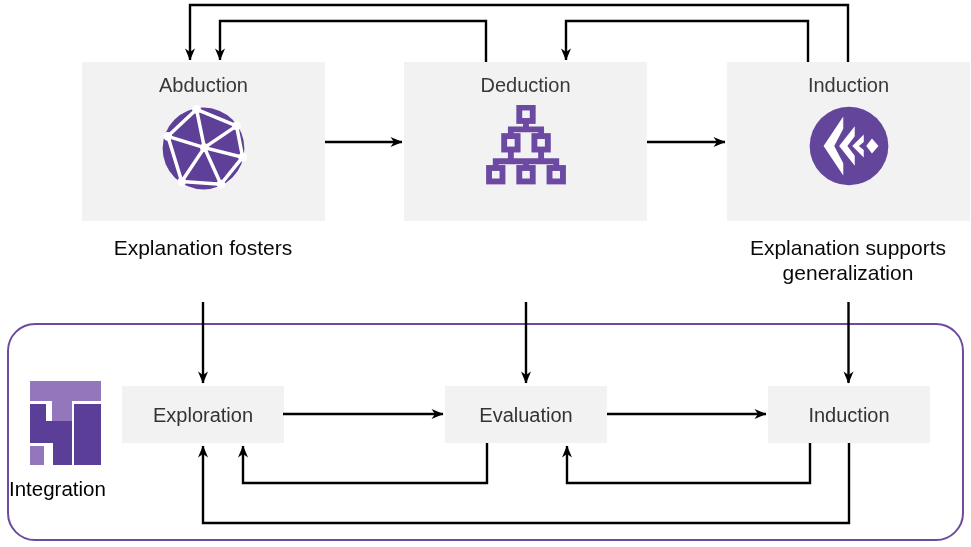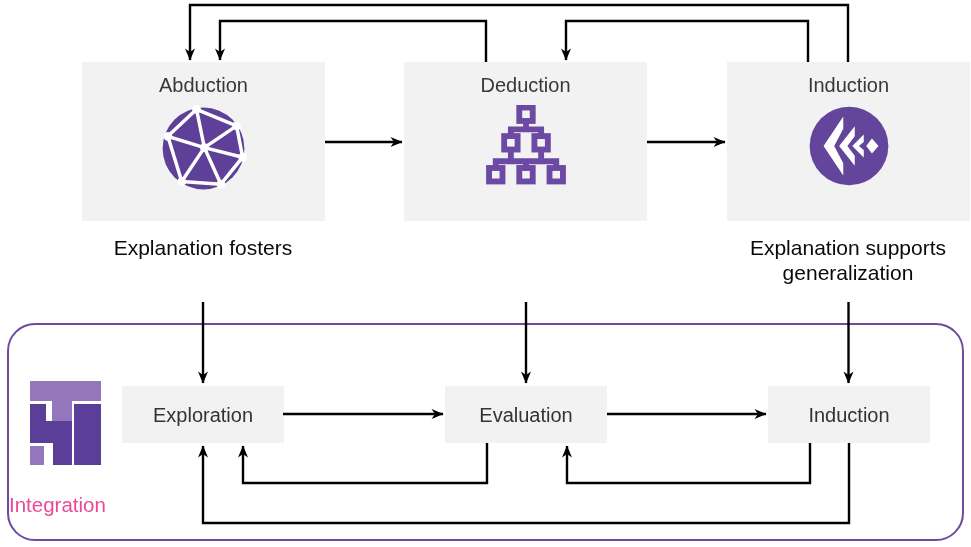--- a/index.html
+++ b/index.html
@@ -24,22 +24,22 @@
   .bottom-node{
     position:absolute;top:386px;width:162px;height:57px;background:#f2f2f2;
     display:flex;align-items:center;justify-content:center;
   }
   .bottom-node .node-label{font-size:20px;color:#333;}
   .logo{position:absolute;left:30px;top:381px;width:71px;height:85px;}
   .logo div{position:absolute;}
   .lp{background:#9476bd;}
   .dp{background:#5b3e97;}
   .integration-label{
-    position:absolute;left:9px;top:493px;width:120px;
-    font-size:20.5px;color:#ec4899;
+    position:absolute;left:9px;top:477px;width:120px;
+    font-size:20.5px;color:#000000;
   }
   .arrows{position:absolute;left:0;top:0;z-index:10;pointer-events:none;}
 </style>
 </head>
 <body>
 
 <div class="canvas">
 
   <div class="top-node" style="left:82px">
     <div class="node-label">Abduction</div>

